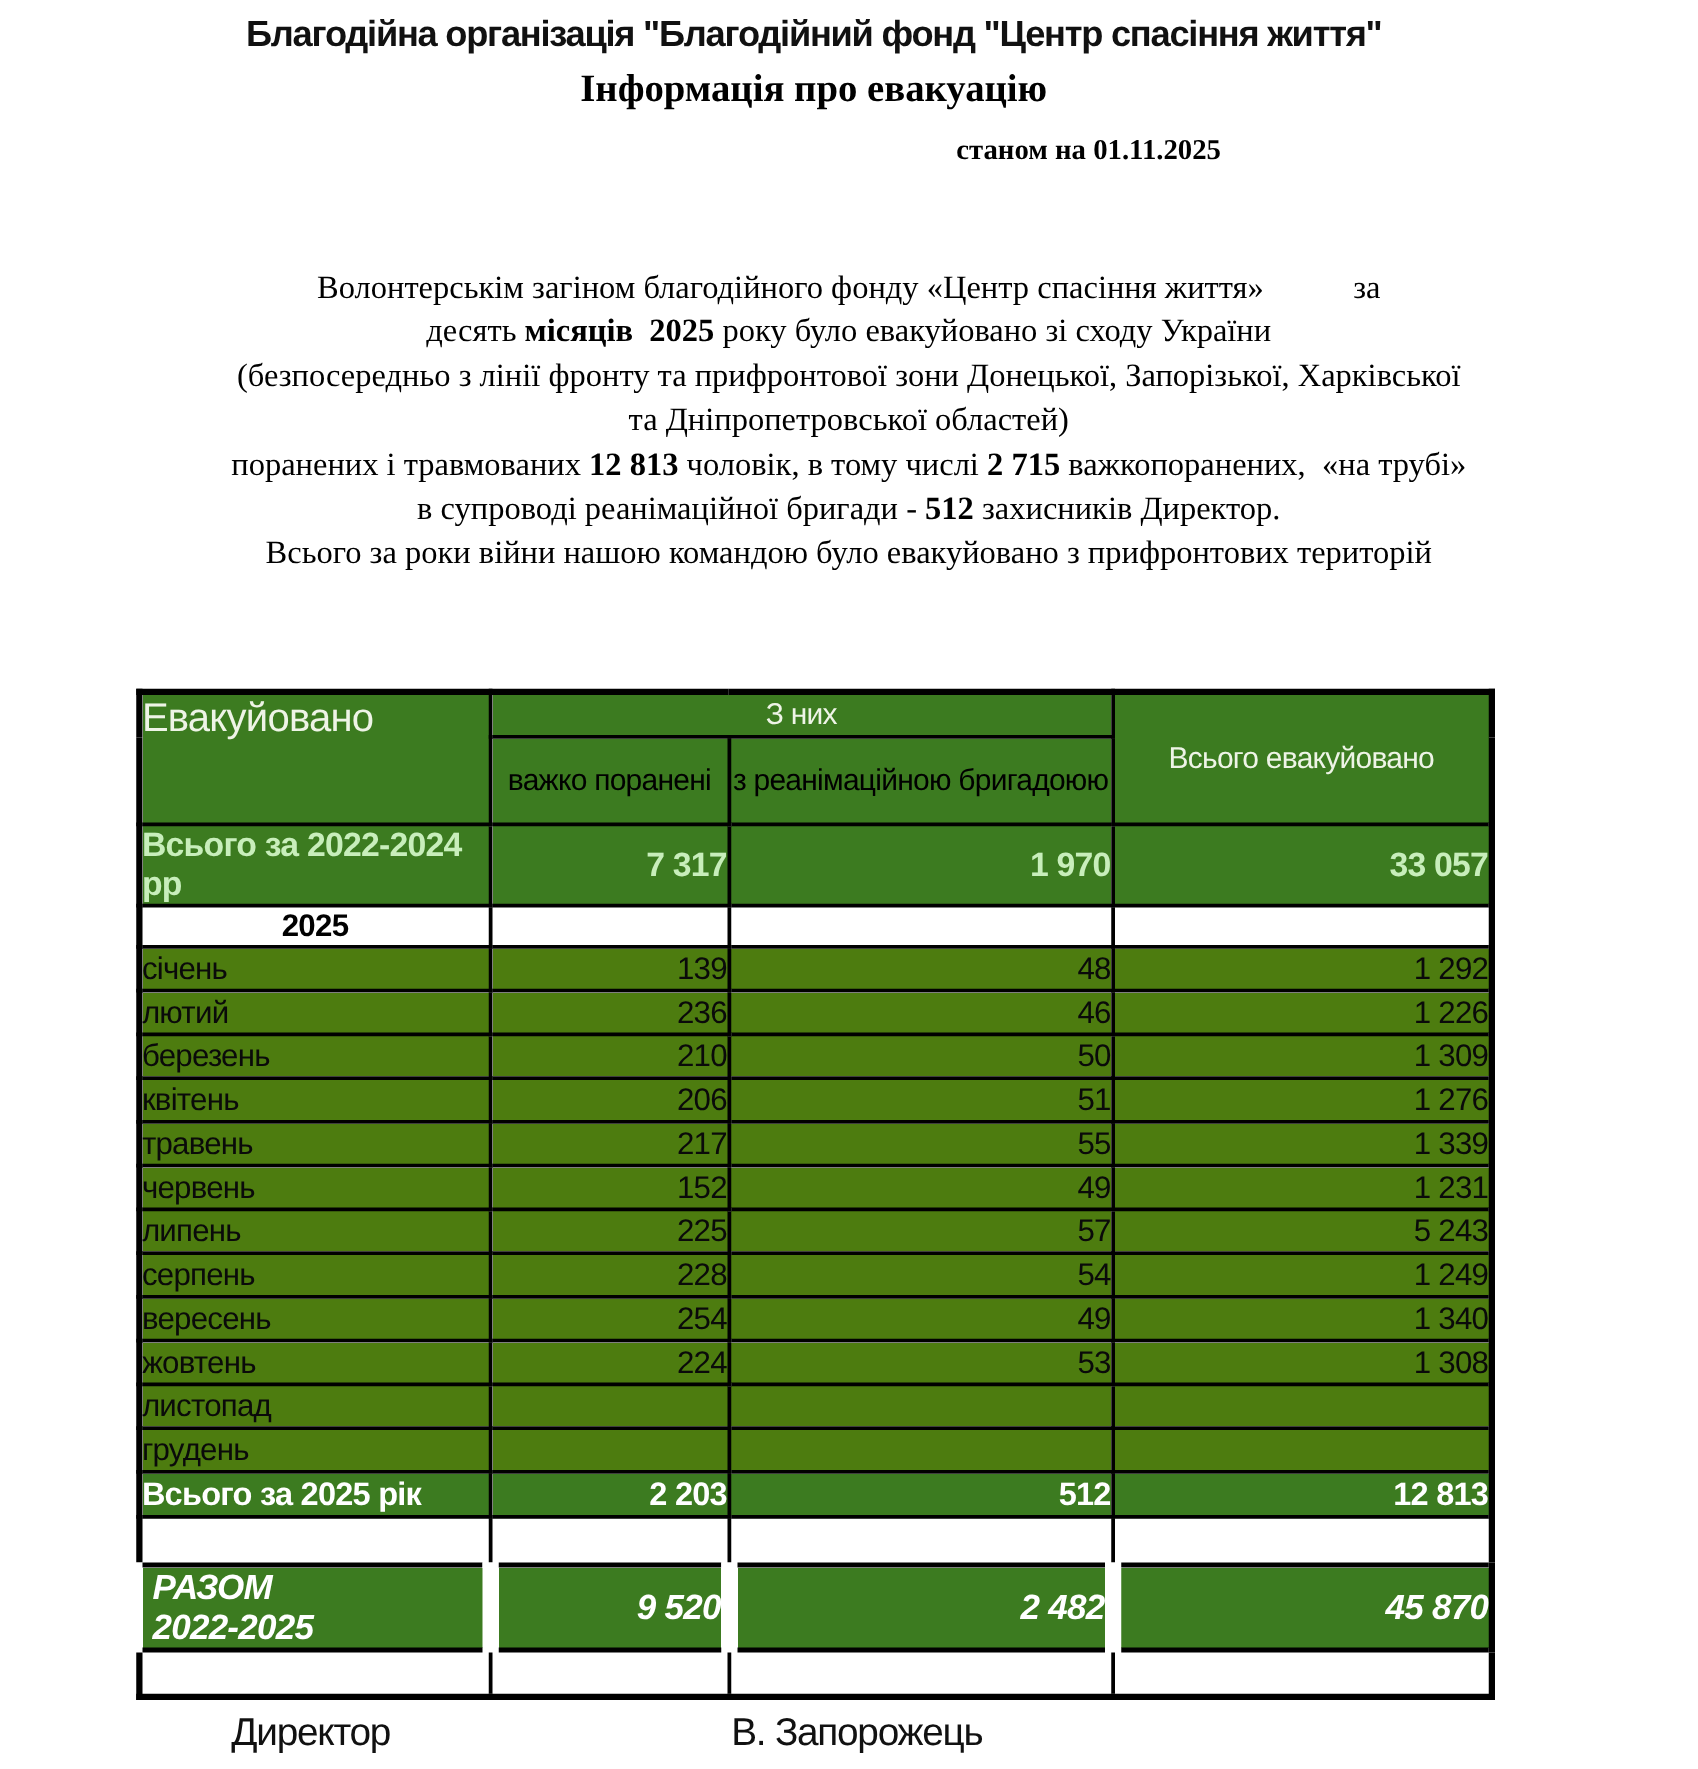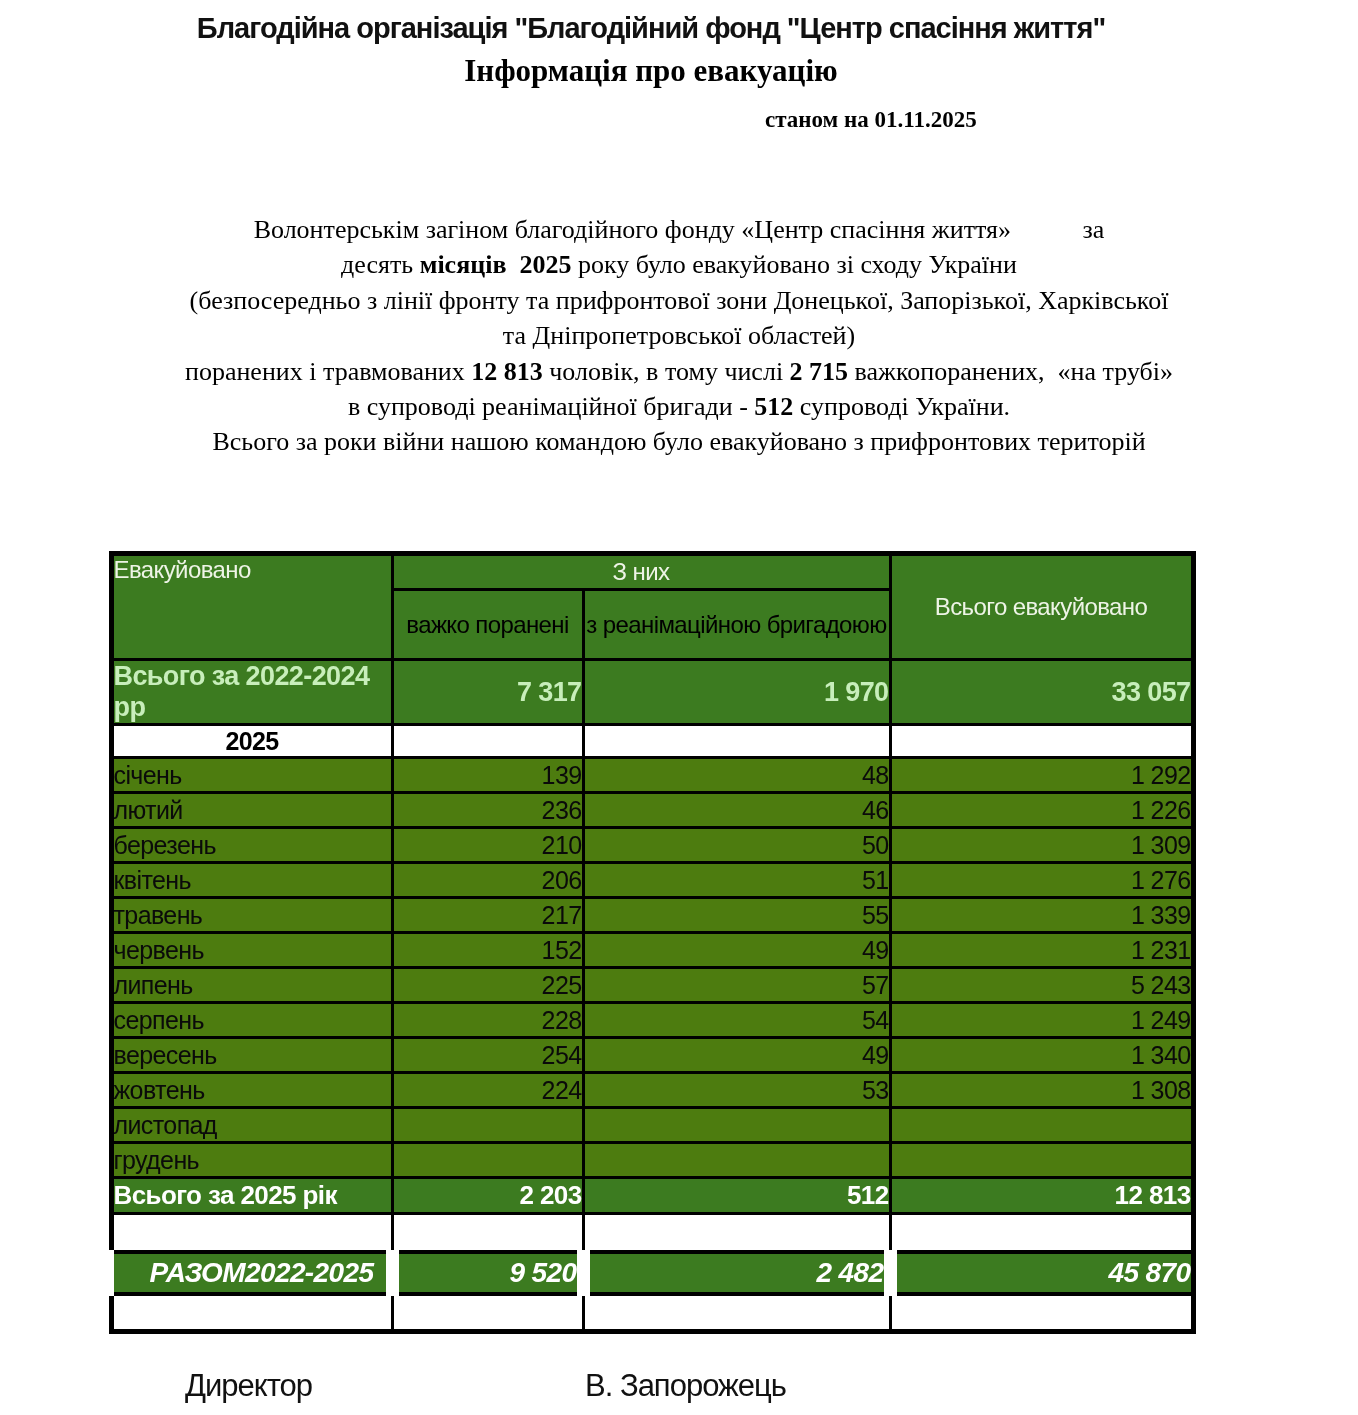--- a/index.html
+++ b/index.html
@@ -38,21 +38,21 @@
     border:5px solid #000;
     font-family:"Liberation Sans","DejaVu Sans",sans-serif;
     font-stretch:condensed; letter-spacing:-0.6px;
   }
   table.evac td { border:3px solid #000; padding:0; overflow:hidden; }
   .dk  { background:#3c7b20; }
   .lt  { background:#4d7c0f; }
   .wh  { background:#ffffff; }
 
   td.th-evac  { color:#eef4e6; text-align:left; vertical-align:top;
-                padding:5px 4px 0 8px; font-size:24px; }
+                padding:5px 4px 0 8px; font-size:32px; }
   td.th-group { color:#eef4e6; text-align:center; font-size:24px; height:36px;
                 border-bottom:4px solid #000; }
   td.th-sub   { color:#000000; text-align:center; font-size:24px; height:70px;
                 line-height:31px; }
   td.th-total { color:#eef4e6; text-align:center; font-size:24px;
                 border-left:5px solid #000; }
   td.b-thick-r{ border-right:5px solid #000; }
 
   tr.total-prev td { height:46px; color:#c8eebb; font-weight:bold; font-size:27px; }
   tr.year td       { height:33px; }
@@ -63,21 +63,21 @@
   tr.grand td {
     height:42px; color:#ffffff; font-weight:bold; font-style:italic; font-size:28px;
     border-top:4px solid #000; border-bottom:4px solid #000;
     border-right:13px solid #fff;
   }
   tr.grand td:first-child { border-left:6px solid #fff; }
   tr.grand td:last-child  { border-right:5px solid #000; }
 
   td.lbl { text-align:left; padding-left:7px; }
   td.val { text-align:right; padding-right:9px; }
-  .grand-lbl { display:flex; justify-content:flex-end; padding:0 12px 0 8px; }
+  .grand-lbl { display:flex; justify-content:center; padding:0 12px 0 8px;flex-direction:column; }
   
   .sig-role { position:absolute; left:185px; top:1368px; font-size:31px;
               letter-spacing:-1px; color:#111; }
   .sig-name { position:absolute; left:585px; top:1368px; font-size:31px;
               letter-spacing:-1px; color:#111; }
 </style>
 </head>
 <body>
 
 <div class="page">
@@ -87,21 +87,21 @@
     <div class="title2">Інформація про евакуацію</div>
   </div>
   <div class="stanom">станом на 01.11.2025</div>
 
   <div class="para" id="para">
       <div><span>Волонтерськім загіном благодійного фонду «Центр спасіння життя»</span><span>&nbsp;&nbsp;&nbsp;&nbsp;&nbsp;&nbsp;&nbsp;&nbsp;&nbsp;&nbsp; за</span></div>
       <div><span>десять </span><span class="b">місяців</span><span>&nbsp; </span><span class="b">2025</span><span> року було евакуйовано зі сходу України</span></div>
       <div><span>(безпосередньо з лінії фронту та прифронтової зони Донецької, Запорізької, Харківської</span></div>
       <div><span>та Дніпропетровської областей)</span></div>
       <div><span>поранених і травмованих </span><span class="b">12 813</span><span> чоловік, в тому числі </span><span class="b">2 715</span><span> важкопоранених,&nbsp; «на трубі»</span></div>
-      <div><span>в супроводі реанімаційної бригади - </span><span class="b">512</span><span> супроводі України.</span></div>
+      <div><span>в супроводі реанімаційної бригади - </span><span class="b">512</span><span> захисників Директор.</span></div>
       <div><span>Всього за роки війни нашою командою було евакуйовано з прифронтових територій</span></div>
     </div>
 
   <table class="evac">
     <colgroup>
       <col style="width:281px">
         <col style="width:191px">
       <col style="width:307px">
         <col style="width:303px">
     </colgroup>

